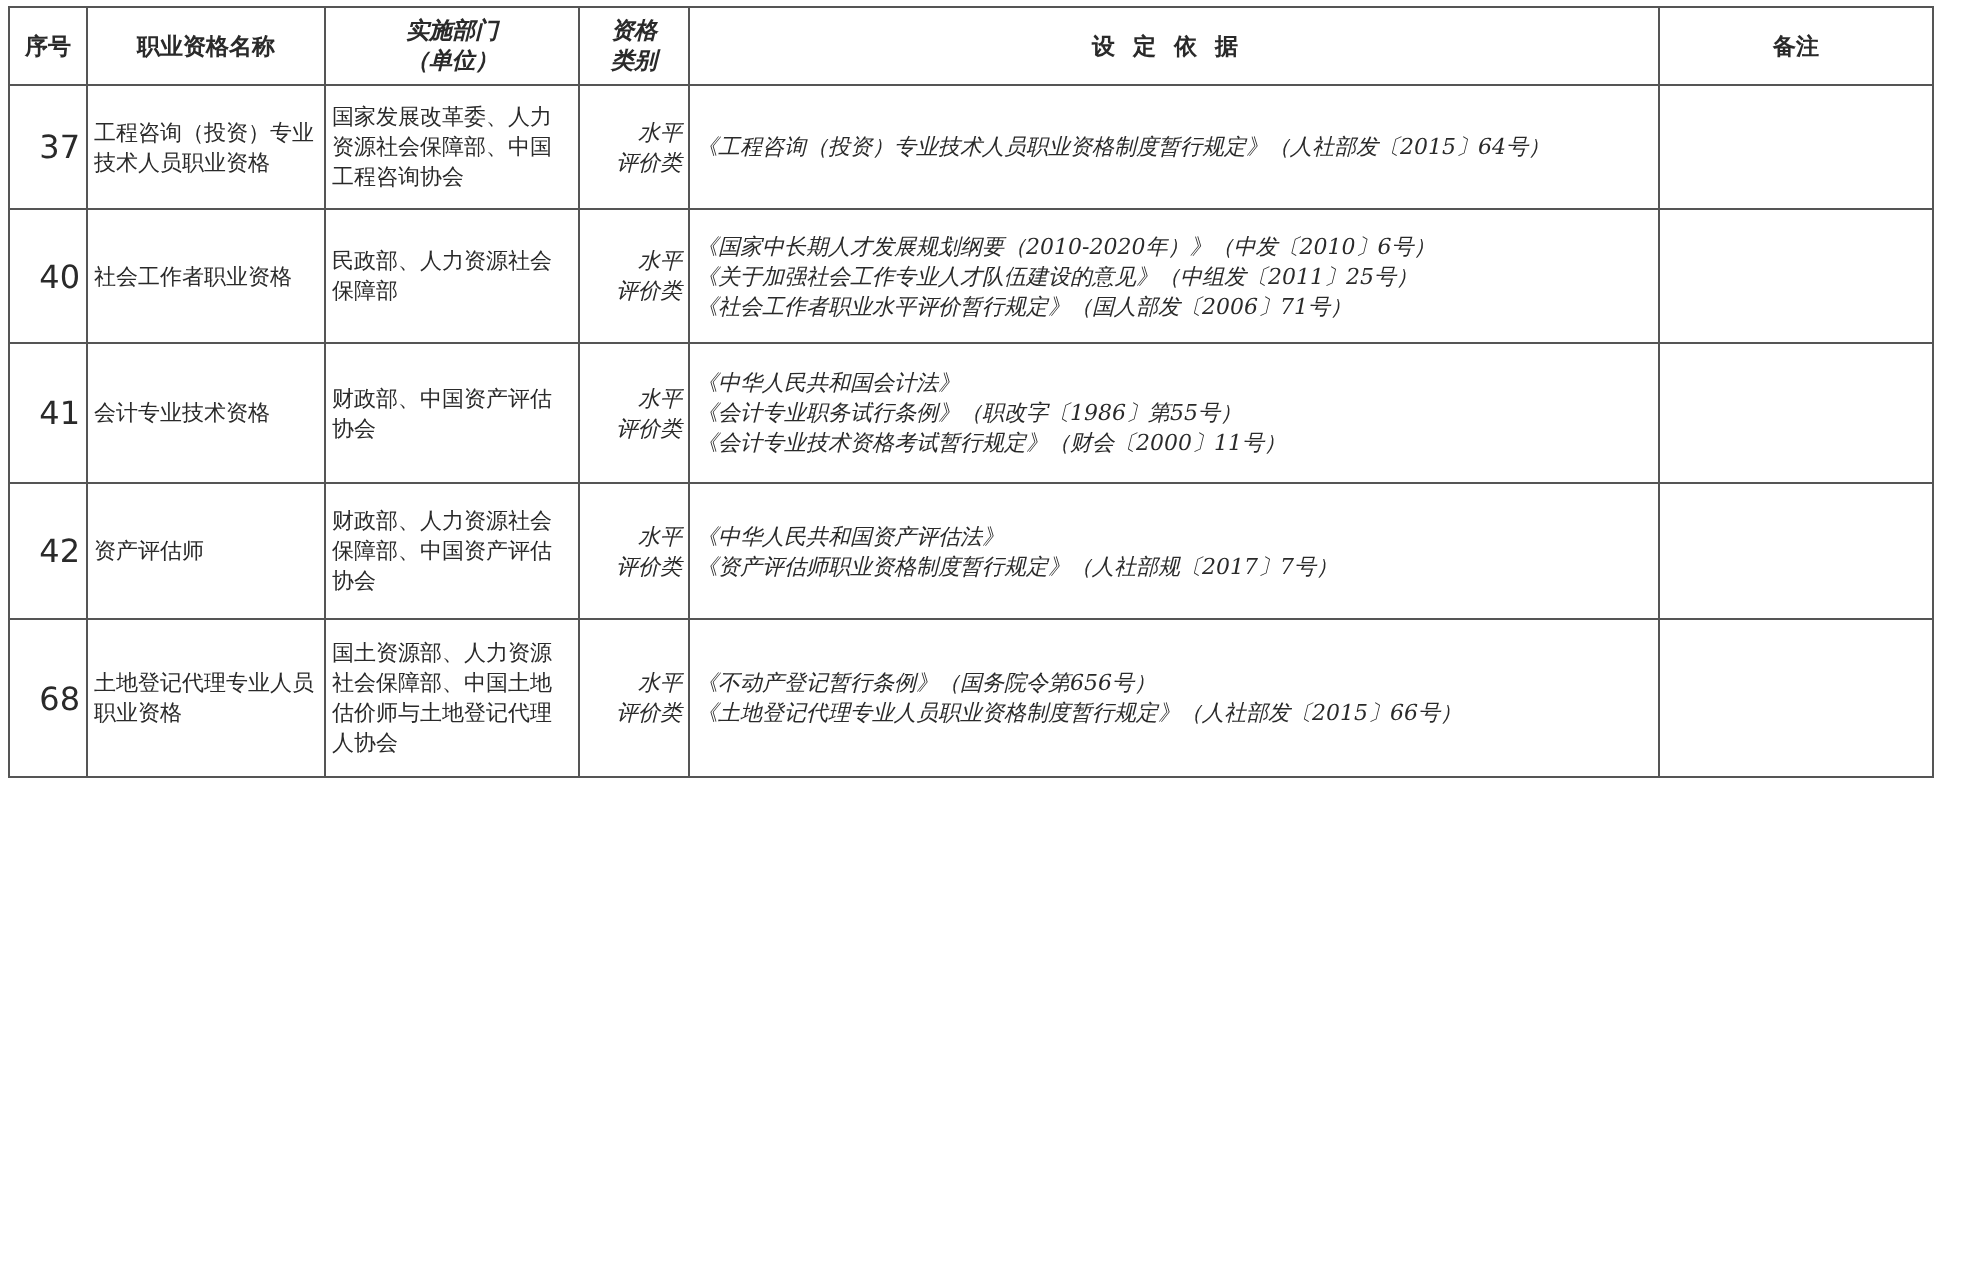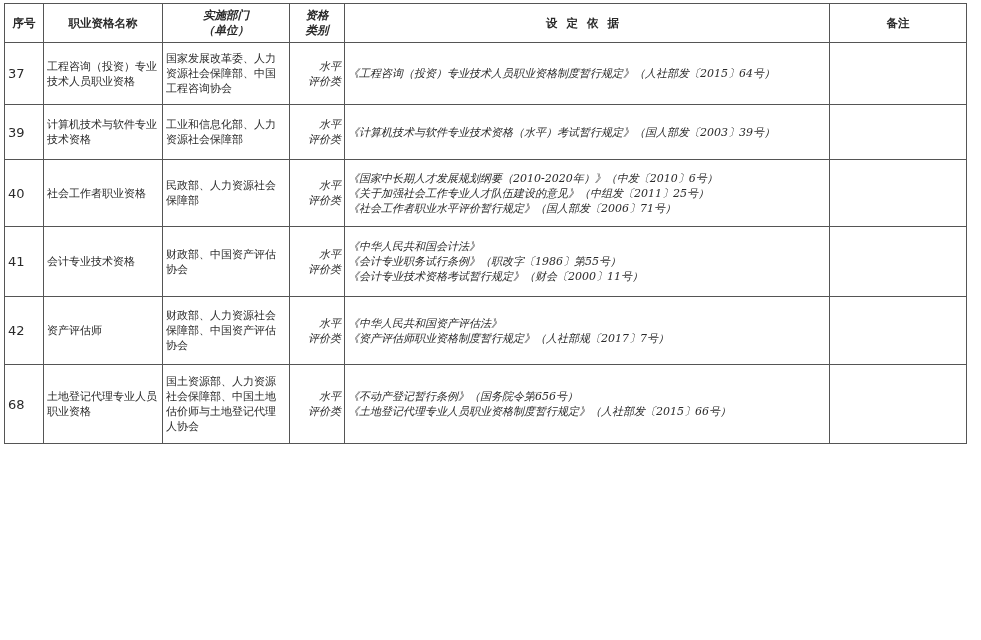--- a/index.html
+++ b/index.html
@@ -11,21 +11,21 @@
     width: 962px;
     font-size: 11px; line-height: 15px; border-radius: 32px;
   }
   table.qual td, table.qual th {
     border: 1.5px solid #555;
     padding: 0 3px;
     vertical-align: middle;
   }
   table.qual th { font-weight: bold; text-align: center; font-size: 11.5px; line-height: 15px; }
   th.basis-h { letter-spacing: 9px; }
-  td.num { text-align: left; font-family: "DejaVu Sans", sans-serif; font-size: 13px; }
+  td.num { text-align: right; font-family: "DejaVu Sans", sans-serif; font-size: 16px; }
   td.name, td.dept { text-align: left; }
   td.cat { text-align: right; }
   td.basis { text-align: left; padding-left: 8px; margin-top: 20px; }
   td.note { }
   .line { display: block; white-space: nowrap; font-style: italic; }
 </style>
 </head>
 <body>
 
 <table class="qual">
@@ -57,33 +57,20 @@
     <tr style="height:62px">
       <td class="num">37</td>
       <td class="name">工程咨询（投资）专业技术人员职业资格</td>
       <td class="dept">国家发展改革委、人力资源社会保障部、中国工程咨询协会</td>
       <td class="cat">
         <span class="line">水平</span>
         <span class="line">评价类</span>
       </td>
       <td class="basis">
         <span class="line">《工程咨询（投资）专业技术人员职业资格制度暂行规定》（人社部发〔2015〕64号）</span>
-      </td>
-      <td class="note"></td>
-    </tr>
-    <tr style="height:55px">
-      <td class="num">39</td>
-      <td class="name">计算机技术与软件专业技术资格</td>
-      <td class="dept">工业和信息化部、人力资源社会保障部</td>
-      <td class="cat">
-        <span class="line">水平</span>
-        <span class="line">评价类</span>
-      </td>
-      <td class="basis">
-        <span class="line">《计算机技术与软件专业技术资格（水平）考试暂行规定》（国人部发〔2003〕39号）</span>
       </td>
       <td class="note"></td>
     </tr>
     <tr style="height:67px">
       <td class="num">40</td>
       <td class="name">社会工作者职业资格</td>
       <td class="dept">民政部、人力资源社会保障部</td>
       <td class="cat">
         <span class="line">水平</span>
         <span class="line">评价类</span>

